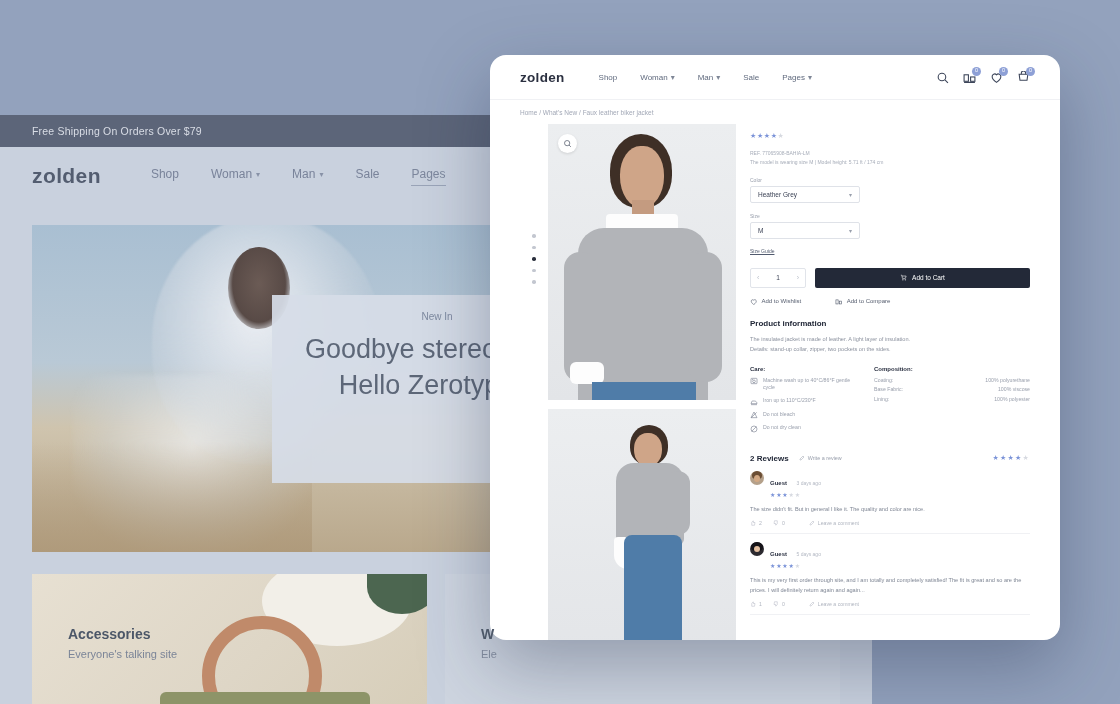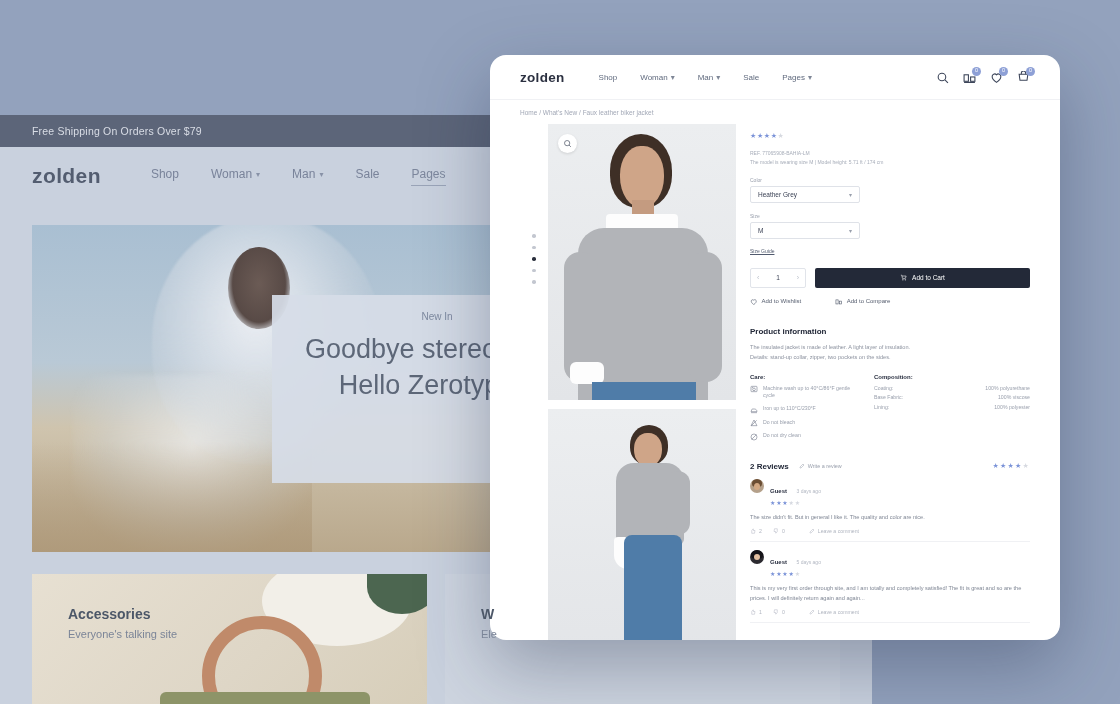--- a/index.html
+++ b/index.html
@@ -100,21 +100,21 @@
   }
   .card-blob {
     position:absolute; left: 230px; top: -18px; width: 150px; height: 90px;
     background: #f2efe8; border-radius: 50%;
   }
   .card-leaf {
     position:absolute; left: 335px; top: -14px; width: 70px; height: 54px;
     background: #4c6650; border-radius: 0 0 60% 60%;
   }
   .card-txt { position: absolute; left: 36px; top: 32px; z-index: 3; }
-  .card-txt .t { font-size: 14px; color: #4c5768; font-weight: 600; }
+  .card-txt .t { font-size: 14px; color: #4c5768; font-weight: 600; margin-top: 20px; }
   .card-txt .s { font-size: 11px; color: #7b8598; margin-top: 6px; }
 
   
   #modal {
     position: absolute; left: 490px; top: 55px;
     width: 570px; height: 585px;
     background: #ffffff; border-radius: 16px;
     box-shadow: 0 26px 70px rgba(30,40,70,.34);
     overflow: hidden;
   }
@@ -194,21 +194,21 @@
   .qty span.a { color: #b9bec9; font-size: 7px; }
   .cart-btn {
     flex: 1; height: 20px; background: #232938; color: #fff; border-radius: 2px;
     display:flex; align-items:center; justify-content:center; gap: 5px; font-size: 6.5px;
   }
   .cart-btn svg { width: 7px; height: 7px; }
   .act-row { display:flex; gap: 34px; margin-top: 10px; }
   .act { display:flex; align-items:center; gap: 4px; font-size: 6px; color: #555d6e; }
   .act svg { width: 7.5px; height: 7.5px; color:#555d6e; }
 
-  .sect-t { margin-top: 22px; font-size: 8px; font-weight: 700; color: #222838; }
+  .sect-t { margin-top: 14px; font-size: 8px; font-weight: 700; color: #222838; }
   .sect-p { margin-top: 6px; font-size: 5.6px; color: #8c929f; line-height: 1.85; }
   .two-col { display:flex; margin-top: 11px; gap: 14px; }
   .col-h { font-size: 6px; font-weight: 700; color: #2b3142; margin-bottom: 5px; }
   .care { width: 110px; }
   .care-row { display:flex; align-items:flex-start; gap: 5px; margin-bottom: 5px; }
   .care-row svg { width: 8px; height: 8px; flex: 0 0 8px; color:#737b8b; margin-top: .5px;}
   .care-row span { font-size: 5.2px; color: #9aa0ad; line-height: 1.5; }
   .comp { flex:1; }
   .comp-row { display:flex; font-size: 5.2px; color: #9aa0ad; margin-bottom: 3.5px; }
   .comp-row b { font-weight: 400; }

